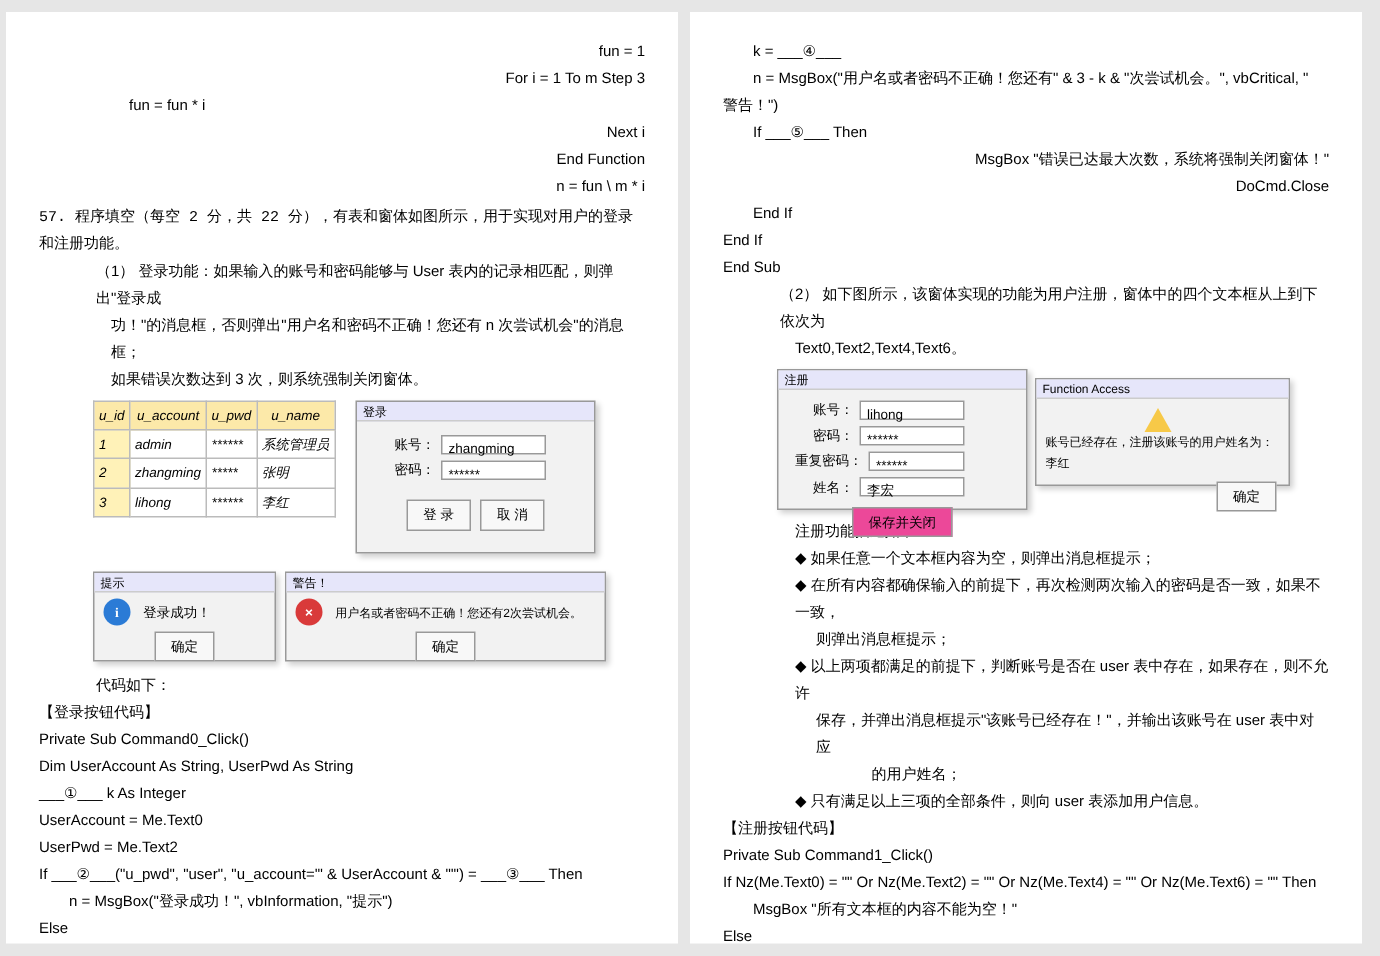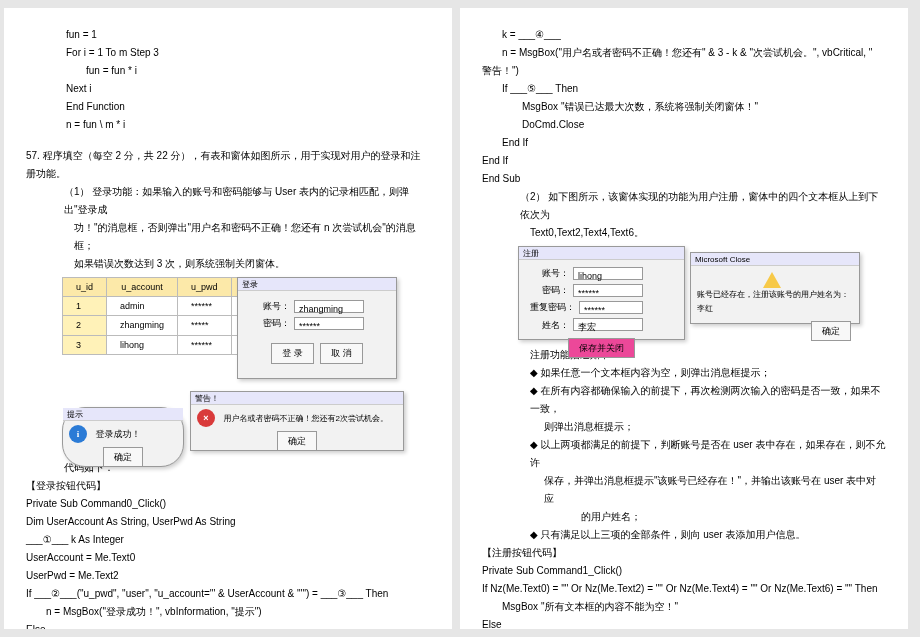--- a/index.html
+++ b/index.html
@@ -17,40 +17,40 @@
     width: 448px;
     height: 621px;
     margin: 8px 4px;
     padding: 18px 22px;
     box-sizing: border-box;
     line-height: 1.8;
     color: #000;
     overflow: hidden;
   }
   .code-ind1 { margin-left: 20px; }
-  .code-ind2 { margin-left: 40px; }
+  .code-ind2 { margin-left: 40px; text-align: right; }
   .code-ind3 { margin-left: 60px; }
-  .q-head { margin-top: 13px; margin-left: 0;}
+  .q-head { margin-top: 3px; margin-left: 0; font-family: Liberation Mono, monospace;}
   .indent { margin-left: 38px; }
   .indent2 { margin-left: 48px; }
   .diamond { font-family: Arial; }
   .sec-title { margin-left: 0; }
   .imgblock1 {
     margin: 4px 0 4px 36px;
     width: 340px;
     height: 110px;
     position: relative;
   }
   .tbl {
     border-collapse: collapse;
     font-size: 9px;
     font-family: "Microsoft YaHei", sans-serif;
     background:#fff;
   }
-  .tbl td, .tbl th { border: 1px solid #bbb; padding: 1px 13px; }
+  .tbl td, .tbl th { border: 1px solid #bbb; padding: 1px 3px; font-style: italic; }
   .tbl th { background:#fce9a9; font-weight:normal;}
   .yellowcol { background: #fff2b8; }
   .dlg {
     background:#f2f2f2; border:1px solid #999; box-shadow: 2px 2px 4px rgba(0,0,0,.2);
     position:absolute; font-size:9px; font-family:"Microsoft YaHei",sans-serif;
   }
   .dlg .titlebar { background:#e6e6fa; height:12px; border-bottom:1px solid #ccc; font-size:8px; padding:0 4px;}
   .dlg .body { padding:6px 10px; }
   .dlg .btn { display:inline-block; border:1px solid #999; background:#f8f8f8; padding:1px 10px; margin:4px 2px; font-size:9px;}
   .inp { display:inline-block; border:1px solid #999; background:#fff; min-width:60px; height:11px; padding:0 4px; font-size:9px;}
@@ -123,21 +123,21 @@
           </div>
         <div class="center-btns" style="margin-top:8px;">
           <span class="btn">登 录</span>
           <span class="btn">取 消</span>
         </div>
       </div>
     </div>
   </div>
 
   <div class="imgblock2">
-    <div class="dlg" style="left:0; top:16px; width:120px; height:58px;border-radius:23px;">
+    <div class="dlg" style="left:0; top:0; width:120px; height:58px;">
       <div class="titlebar">提示</div>
       <div class="body" style="padding:4px 6px;">
         <span class="icon-i">i</span>
         <span>登录成功！</span>
         <div class="center-btns"><span class="btn">确定</span></div>
       </div>
     </div>
     <div class="dlg" style="left:128px; top:0; width:212px; height:58px;">
       <div class="titlebar">警告！</div>
       <div class="body" style="padding:4px 6px;">
@@ -191,21 +191,21 @@
             <span class="inp" style="min-width:54px;">******</span>
           </div>
         <div class="formrow">
             <span class="lbl">姓名：</span>
             <span class="inp">李宏</span>
           </div>
         <div class="center-btns"><span class="btn" style="background:#ec4899;">保存并关闭</span></div>
       </div>
     </div>
     <div class="dlg" style="left:172px; top:6px; width:168px; height:70px;">
-      <div class="titlebar">Microsoft Close</div>
+      <div class="titlebar">Function Access</div>
       <div class="body" style="padding:6px 6px;">
         <div style="display:flex;align-items:center;flex-direction:column;">
           <span class="icon-warn"></span>
           <span style="font-size:8px;">账号已经存在，注册该账号的用户姓名为：李红</span>
         </div>
         <div class="center-btns" style="text-align:right;"><span class="btn">确定</span></div>
       </div>
     </div>
   </div>
 

